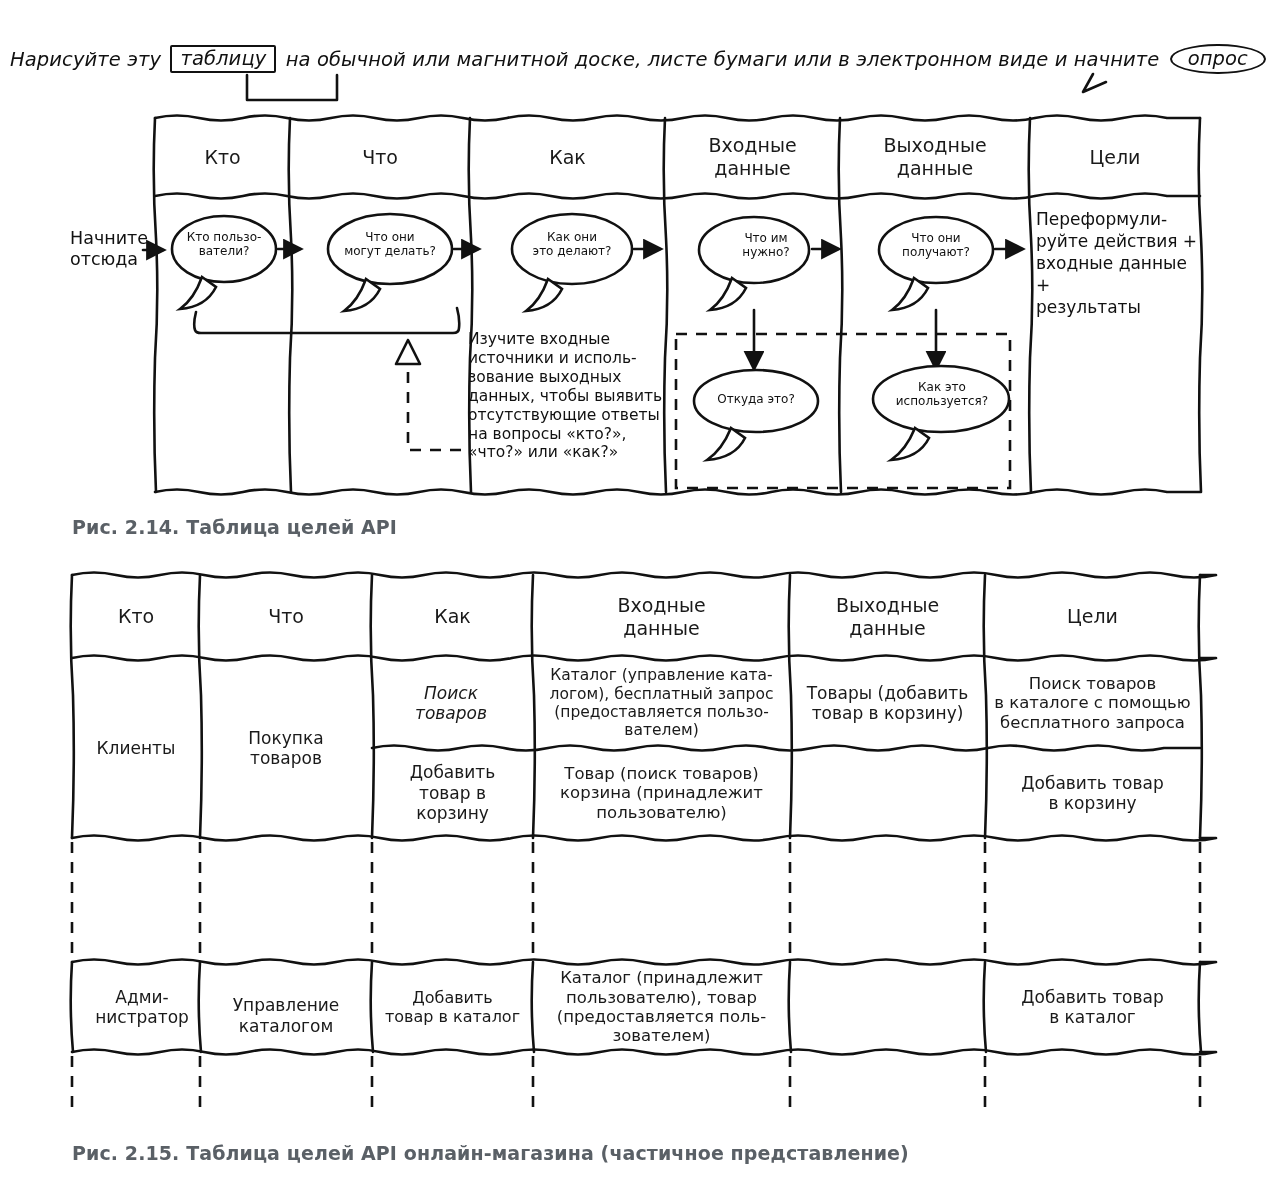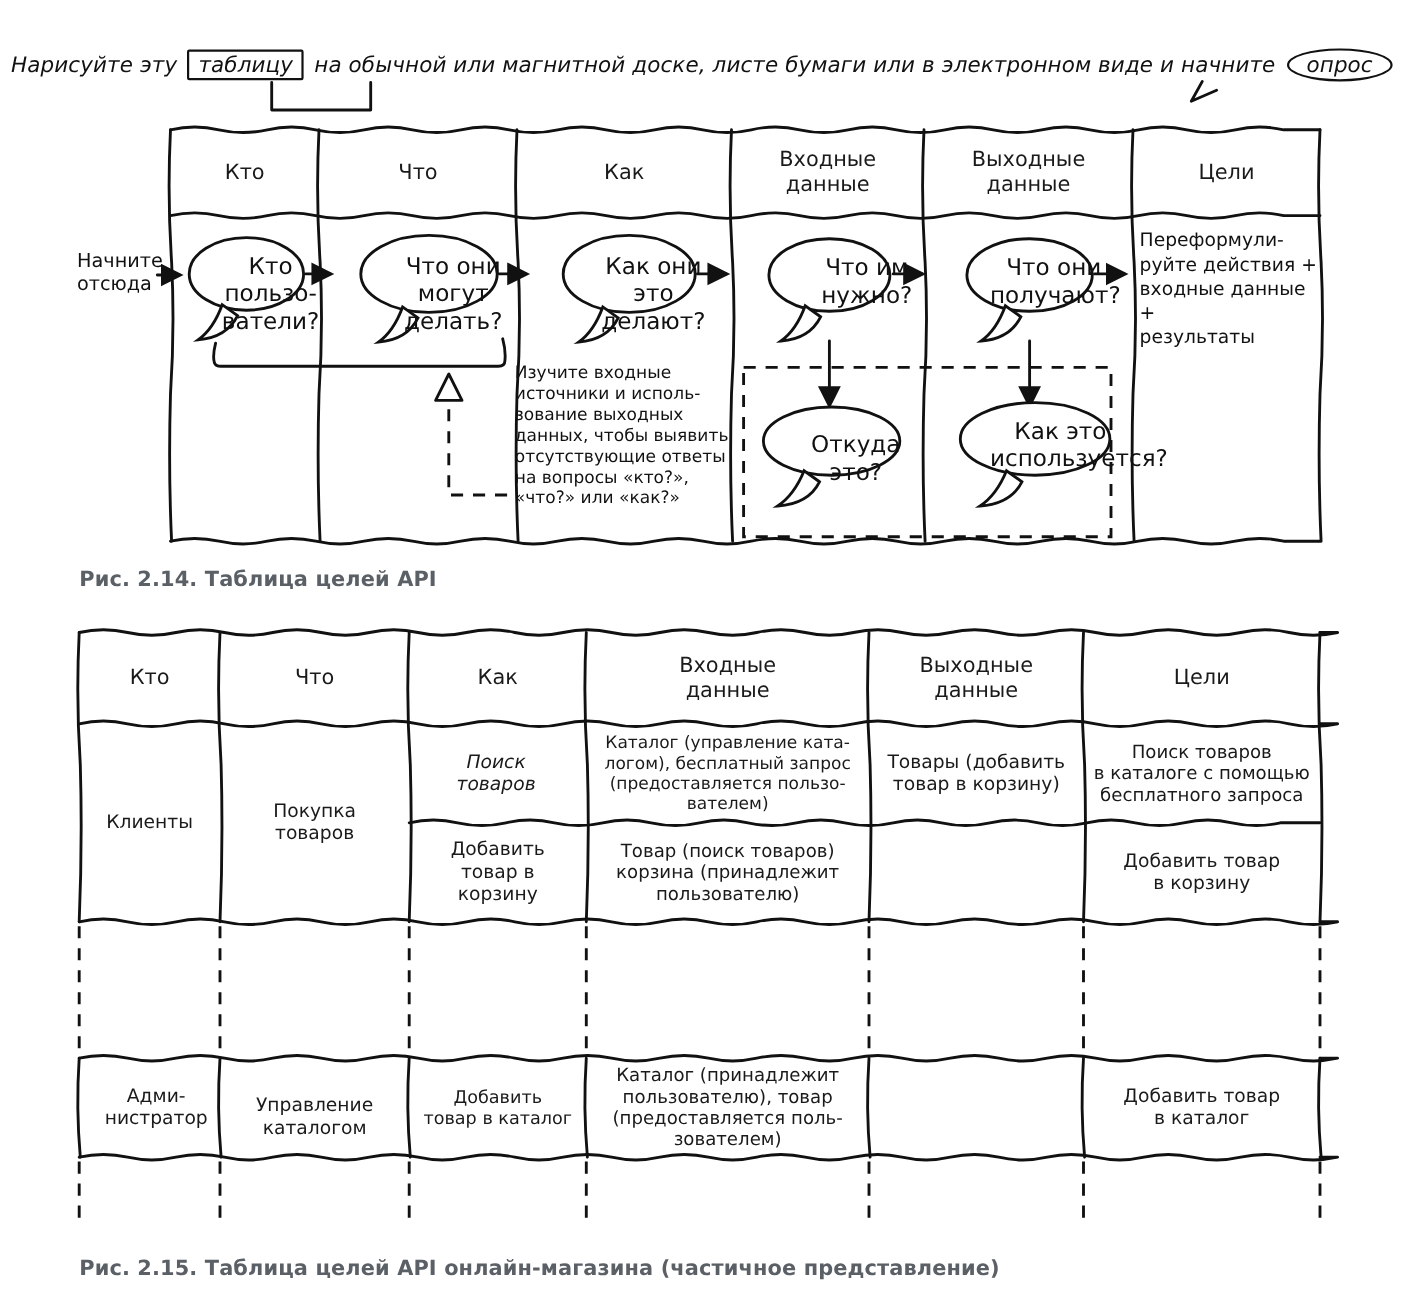--- a/index.html
+++ b/index.html
@@ -38,21 +38,21 @@
   .hdr{font-size:19px;}
   .body-cell{font-size:17px;}
   .small-cell{font-size:15.5px;line-height:1.18;}
 
   
   svg.layer{position:absolute;left:0;top:0;width:1280px;height:1179px;pointer-events:none;}
   .stroke{fill:none;stroke:#111;stroke-width:2.6;stroke-linecap:round;stroke-linejoin:round;}
   .dash{fill:none;stroke:#111;stroke-width:2.6;stroke-dasharray:11 9;stroke-linecap:butt;}
   .bub{fill:#fff;stroke:#111;stroke-width:2.6;}
 
-  .bubtext{position:absolute;text-align:center;font-size:21px;line-height:1.2;color:#111;margin-left:22px;}
+  .bubtext{position:absolute;text-align:center;font-size:12px;line-height:1.2;color:#111;}
   .annot{position:absolute;font-size:15.5px;line-height:1.22;color:#111;text-align:left;}
   .side-label{position:absolute;font-size:17.5px;line-height:1.2;color:#111;text-align:left;font-weight:400;}
   .goal-text{position:absolute;font-size:17px;line-height:1.3;color:#111;text-align:left;}
 </style>
 </head>
 <body>
 
 <div id="instruction">
   <span>Нарисуйте эту</span>
   <span class="inline-box">таблицу</span>

